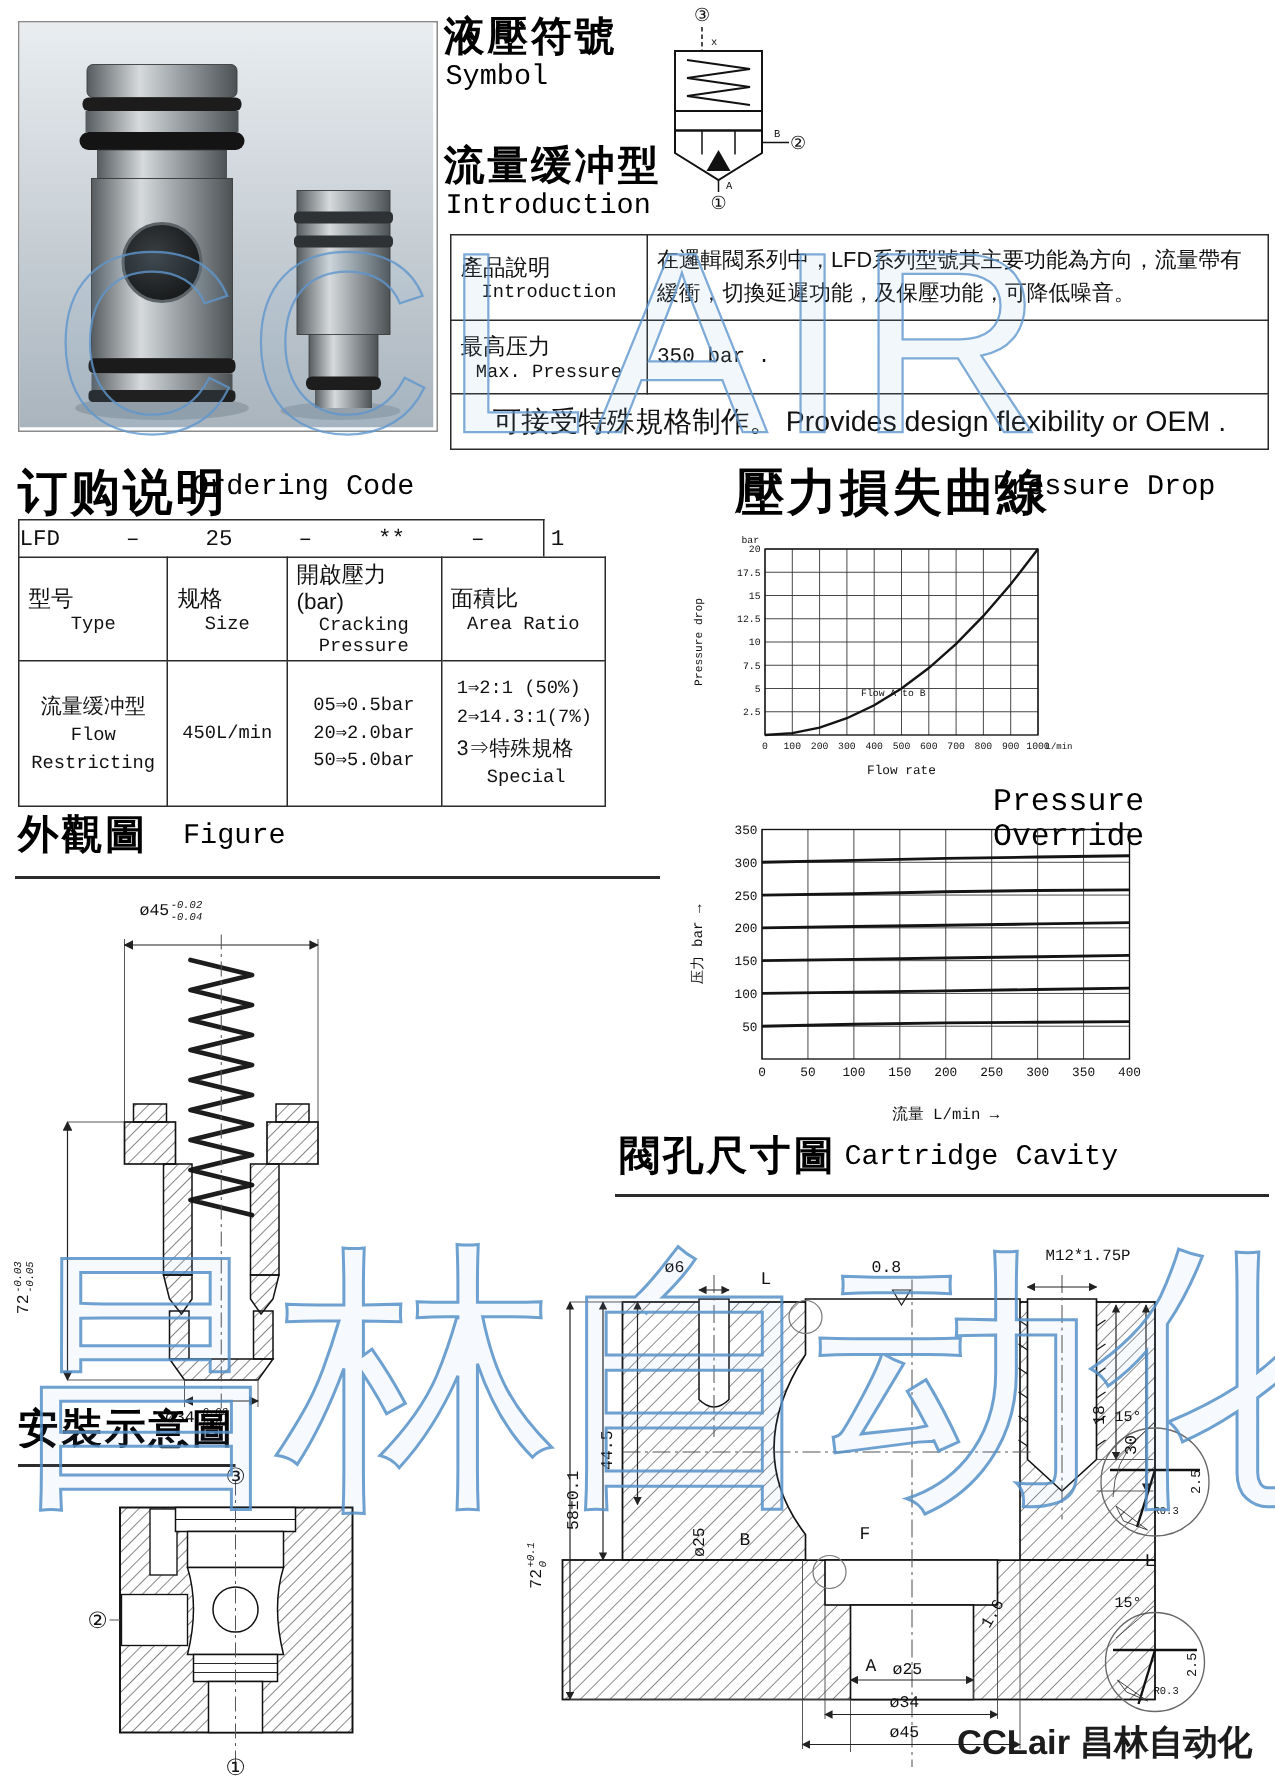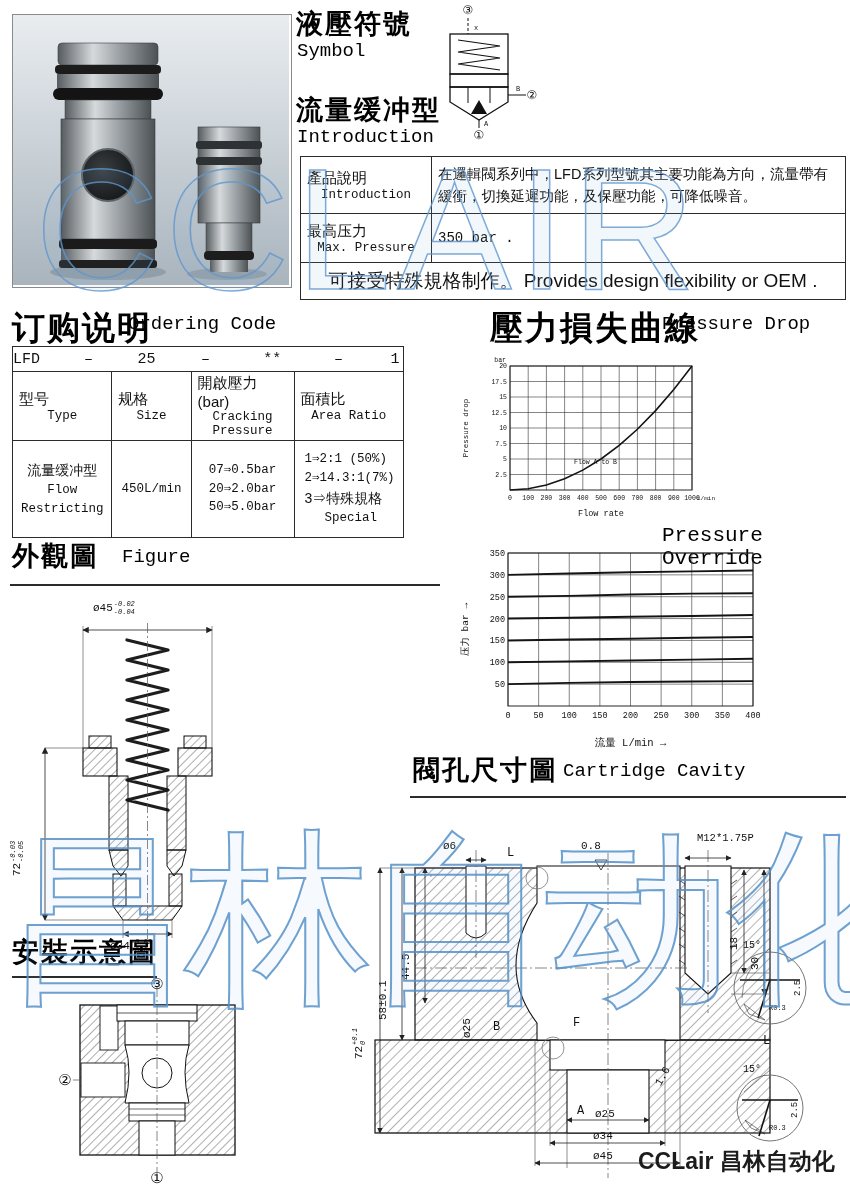--- a/index.html
+++ b/index.html
@@ -128,21 +128,21 @@
     </tr>
     <tr>
       <td colspan="2" style="height:32px;text-align:center;font-size:19px;">可接受特殊規格制作。 Provides design flexibility or OEM .</td>
     </tr>
   </tbody>
     </table>
 
   <div class="abs h-zh sm" style="left:12px;top:306px;">订购说明</div>
   <div class="abs h-en" style="left:128px;top:313px;">Ordering Code</div>
 
-  <div class="abs code-row" style="left:12px;top:346px;width:392px;box-sizing:border-box;gap:44px;">
+  <div class="abs code-row" style="left:12px;top:346px;width:351px;box-sizing:border-box;gap:44px;">
     <span style="width:80px;">LFD</span>
     <span style="width:25px;">–</span>
     <span style="width:60px;">25</span>
     <span style="width:35px;">–</span>
     <span style="width:110px;">**</span>
     <span style="width:30px;">–</span>
     <span style="width:50px;">1</span>
   </div>
 
   <table class="abs dtab" style="left:12px;top:371px;width:392px;">
@@ -168,21 +168,21 @@
     <tr>
       <td class="cell-lines" style="height:92px;">
         <div class="zh">流量缓冲型</div>
         <div>Flow</div>
         <div>Restricting</div>
       </td>
       <td class="cell-lines">
             <div>450L/min</div>
           </td>
       <td class="cell-lines">
-        <div>07⇒0.5bar</div>
+        <div>05⇒0.5bar</div>
         <div>20⇒2.0bar</div>
         <div>50⇒5.0bar</div>
       </td>
       <td class="cell-lines ratio-lines">
         <div>1⇒2:1  (50%)</div>
         <div>2⇒14.3:1(7%)</div>
         <div class="zh">3⇒特殊規格</div>
         <div style="text-align:center;">Special</div>
       </td>
     </tr>

